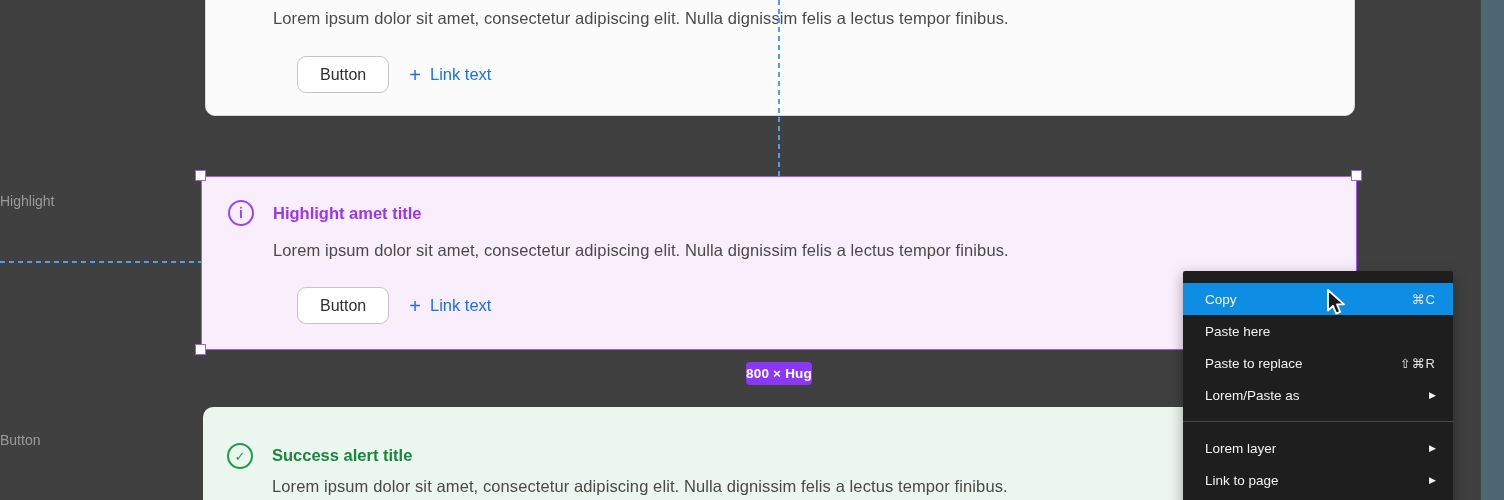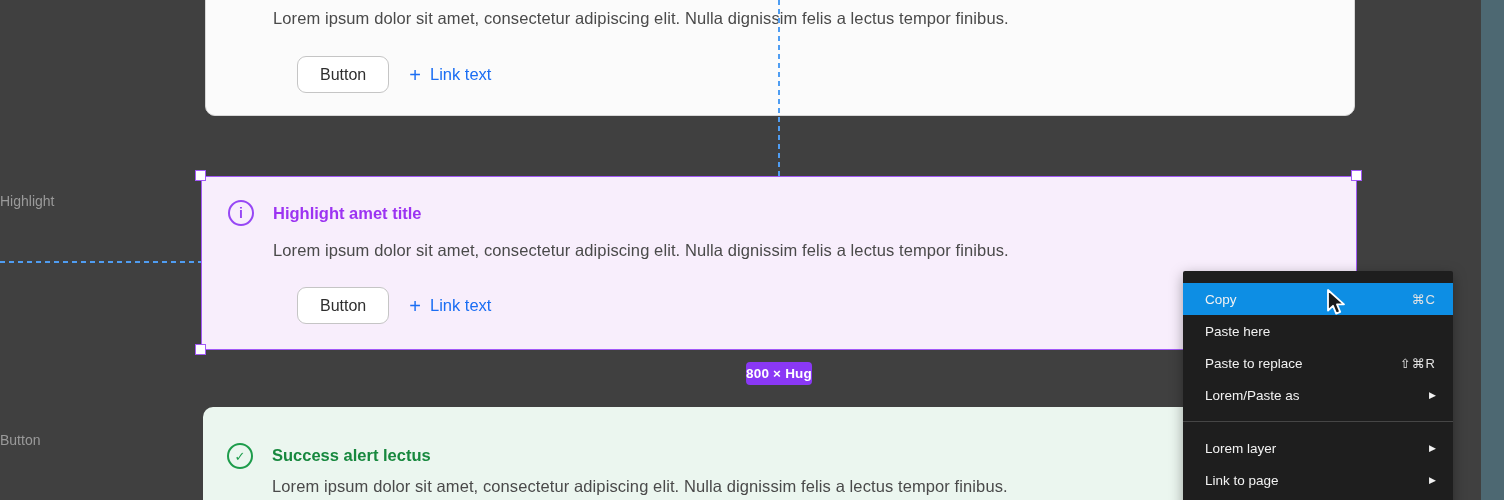--- a/index.html
+++ b/index.html
@@ -131,21 +131,21 @@
 
   <div class="handle" style="left:195px; top:170px;"></div>
   <div class="handle" style="left:1351px; top:170px;"></div>
   <div class="handle" style="left:195px; top:344px;"></div>
   <div class="handle" style="left:1351px; top:344px;"></div>
 
   <div class="size-badge">800 × Hug</div>
 
   <div class="success-card">
     <span class="round-icon check-icon">✓</span>
-    <div class="alert-title">Success alert lectus</div>
+    <div class="alert-title">Success alert title</div>
     <div class="body-text">Lorem ipsum dolor sit amet, consectetur adipiscing elit. Nulla dignissim felis a lectus tempor finibus.</div>
   </div>
 
   <div class="context-menu">
     <div class="menu-item highlighted">
       <span>Copy</span>
       <span class="shortcut">⌘C</span>
     </div>
     <div class="menu-item">
       <span>Paste here</span>

